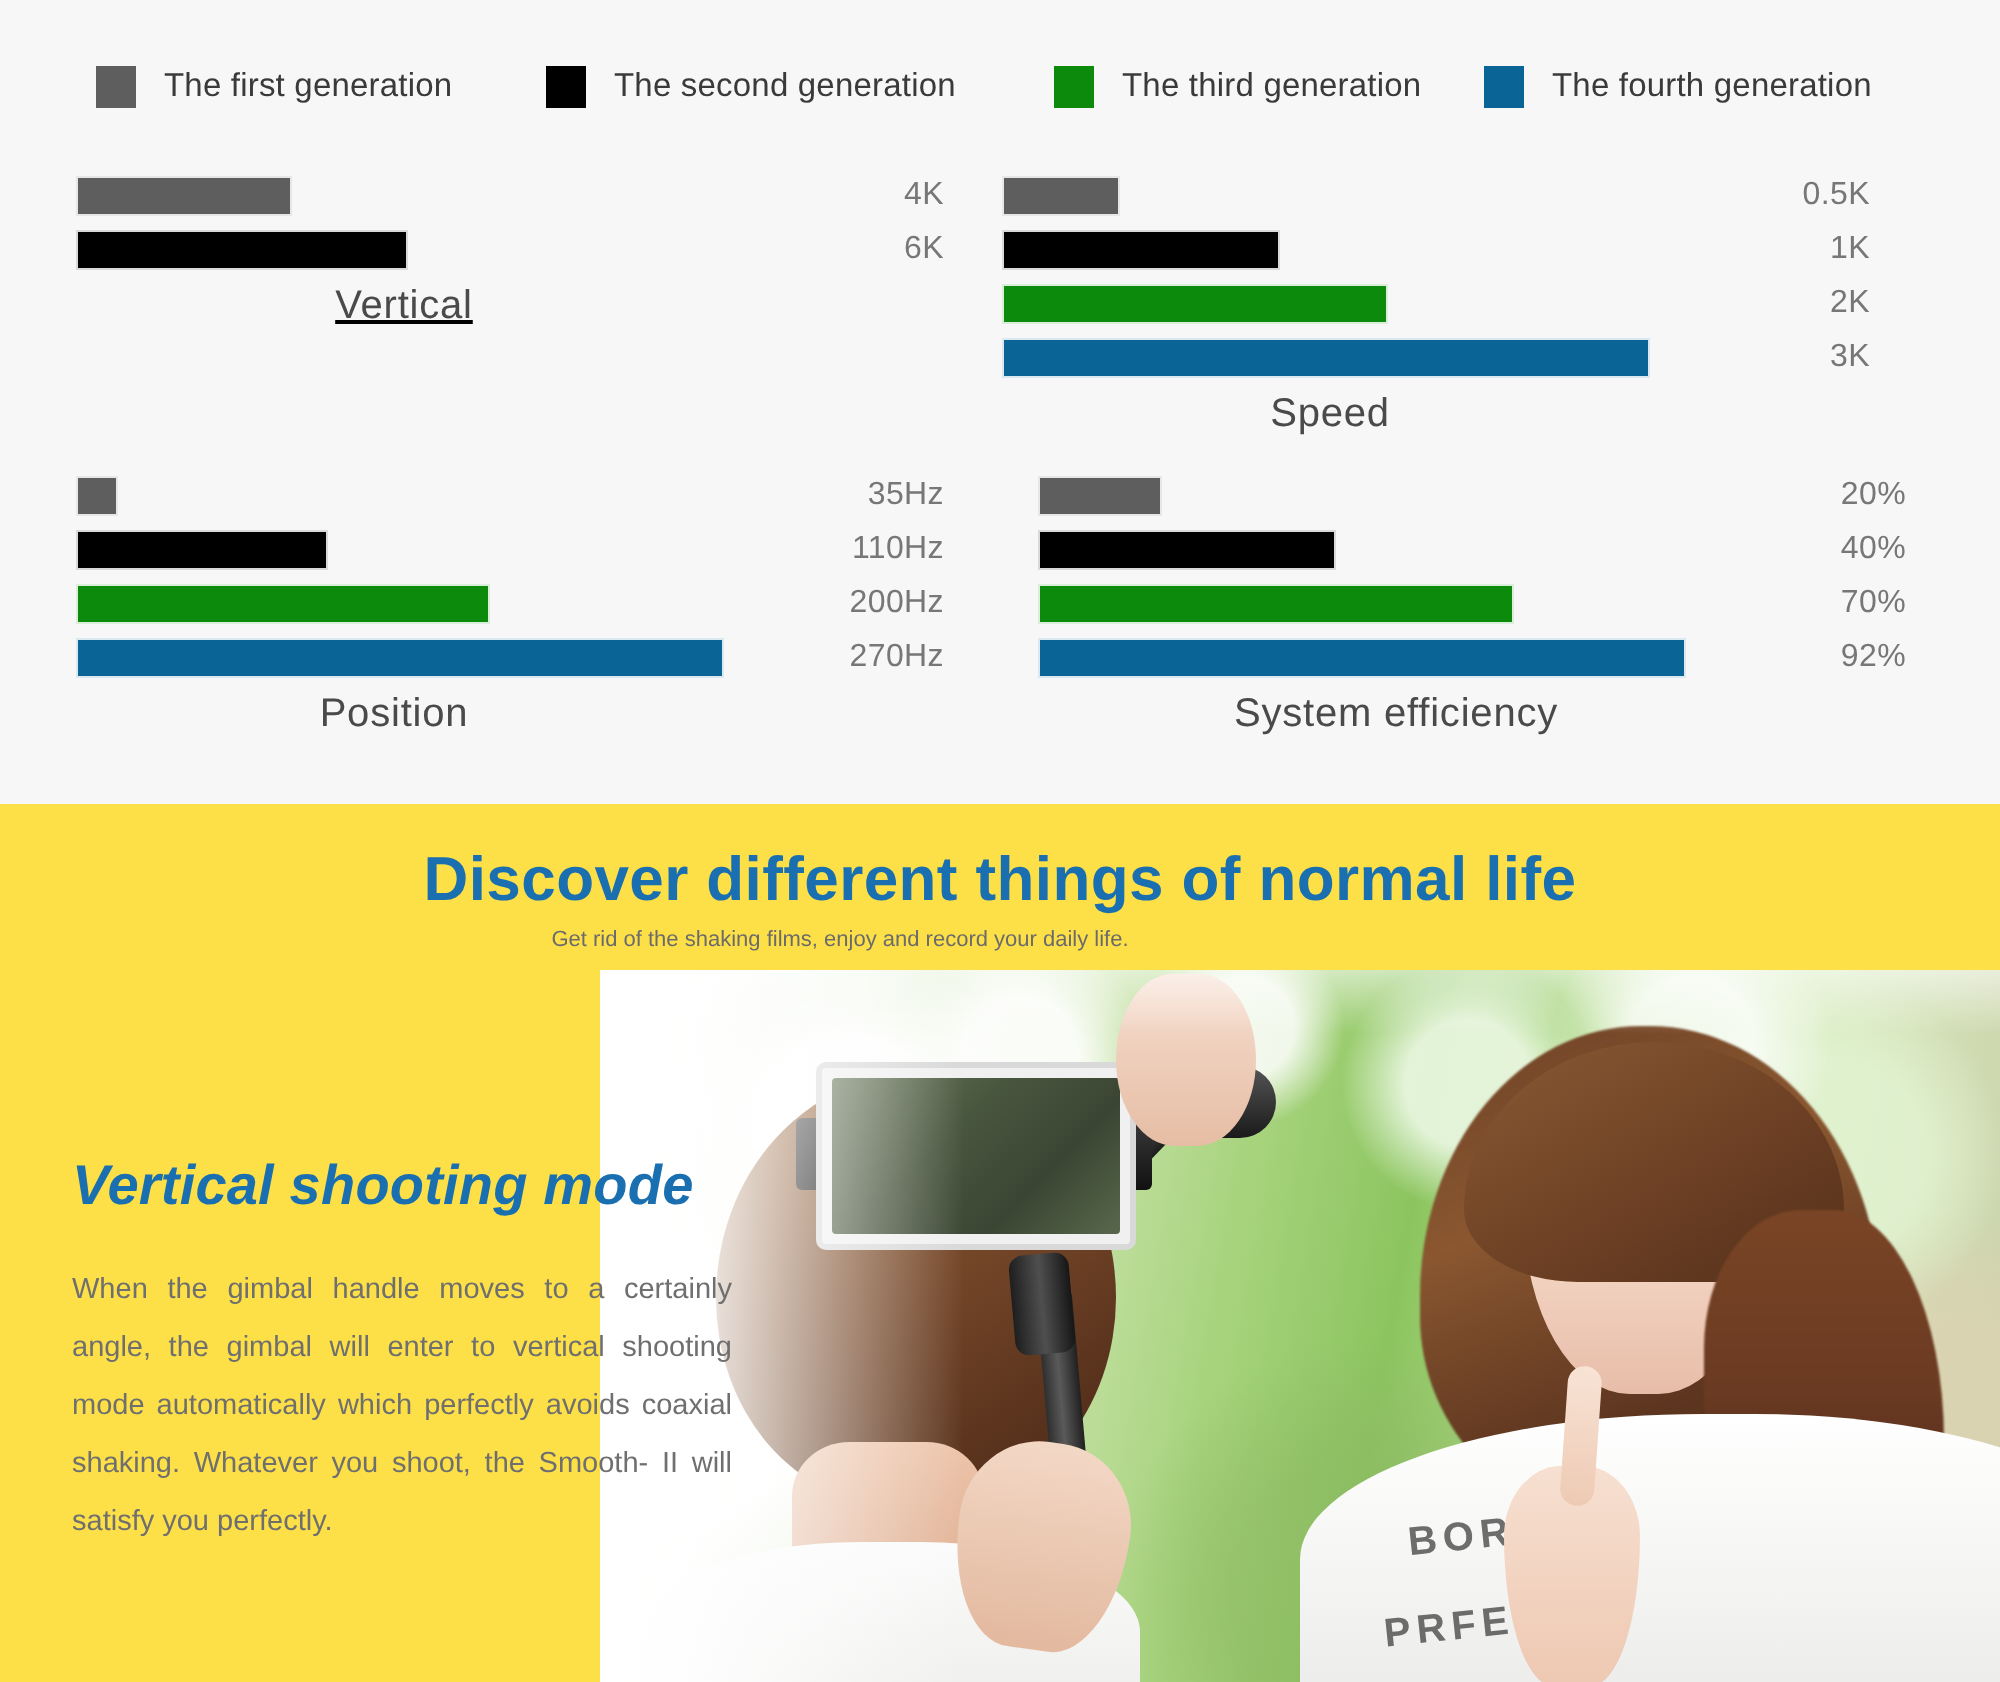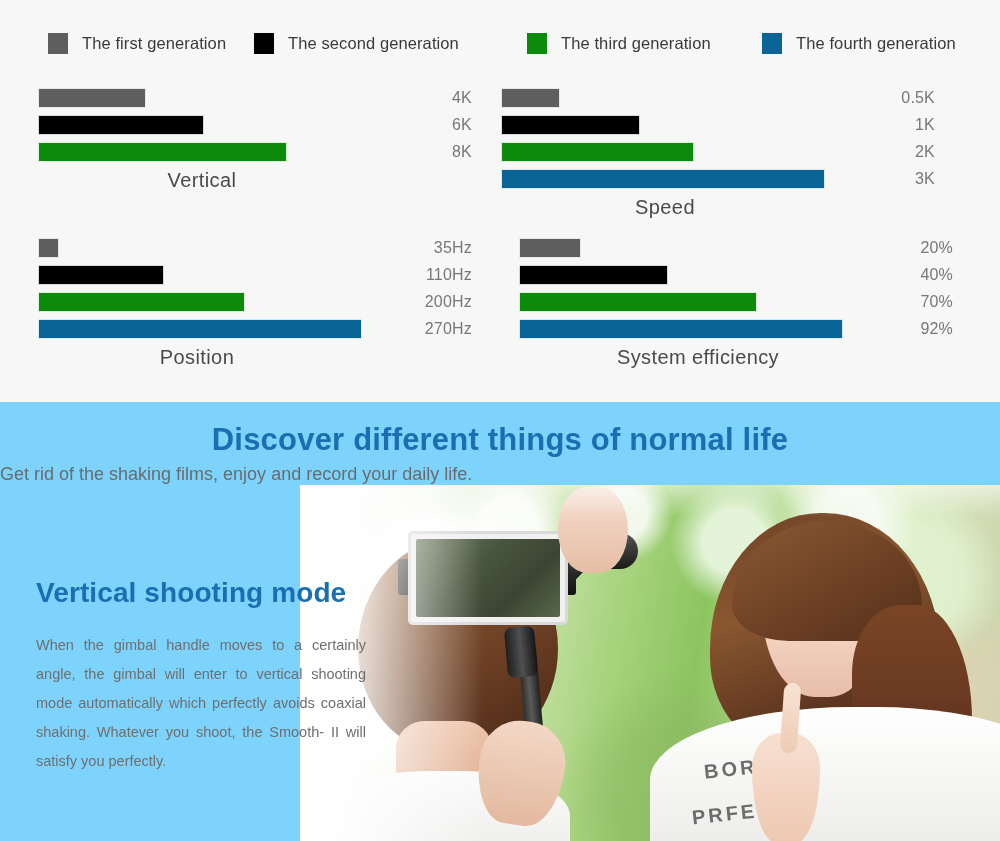--- a/index.html
+++ b/index.html
@@ -46,30 +46,30 @@
     flex: 0 0 auto;
     margin-right: 14px;
   }
   .legend-label {
     font-size: 16.5px;
     color: #3a3a3a;
     white-space: nowrap;
     letter-spacing: 0.1px;
   }
   .lg0 { left: 48px; }
-  .lg1 { left: 254px; }
+  .lg1 { left: 273px; }
   .lg2 { left: 527px; justify-content: space-between; }
-  .lg3 { left: 742px; margin-left: 20px; }
+  .lg3 { left: 742px; }
 
   
   .chart {
     position: absolute;
     height: 125px;
   }
-  .chart.q0 { left: 22px;  top: 88px;  width: 450px; }
+  .chart.q0 { left: 22px;  top: 88px;  width: 450px; text-decoration: underline; }
   .chart.q1 { left: 485px; top: 88px;  width: 450px; }
   .chart.q2 { left: 22px;  top: 238px; width: 450px; }
   .chart.q3 { left: 503px; top: 238px; width: 450px; }
 
   .bar-rows { position: relative; width: 100%; }
   .bar-row {
     position: relative;
     height: 20px;
     margin-bottom: 7px;
     display: block;
@@ -108,39 +108,39 @@
   }
   .chart.q3 .chart-title { padding-right: 60px; }
   .chart.q2 .chart-title { padding-right: 100px; }
 
   
   .hero {
     position: absolute;
     left: 0; top: 402px;
     width: 1000px;
     height: 439px;
-    background: #7dd3fc;
+    background: #fde047;
     overflow: hidden;
   }
   .hero-title {
     position: absolute;
     left: 0; top: 20px;
     width: 1000px;
     text-align: center;
     font-size: 31px;
     font-weight: bold;
     color: #1a6fb0;
     letter-spacing: 0.2px;
   }
   .hero-sub {
     position: absolute;
     left: 0; top: 62px;
     width: 840px;
-    text-align: left;
-    font-size: 18px;
+    text-align: center;
+    font-size: 11px;
     color: #6b6b6b;
   }
 
   
   .photo {
     position: absolute;
     left: 300px;
     top: 83px;
     width: 700px;
     height: 356px;
@@ -344,20 +344,21 @@
     top: 175px;
     width: 330px;
     z-index: 5;
   }
   .copy-title {
     font-size: 28px;
     font-weight: bold;
     color: #1a6fb0;
     letter-spacing: 0.1px;
     white-space: nowrap;
+    font-style: italic;
   }
   .copy-body {
     margin-top: 22px;
     font-size: 14.5px;
     line-height: 29px;
     color: #6f6f6f;
     text-align: justify;
     text-justify: inter-word;
   }
 </style>
@@ -393,26 +394,20 @@
           <div class="bar-track">
             <div class="bar-fill" style="background: rgb(94, 94, 94); width: 33.3%;"></div>
           </div>
           <div class="bar-value">4K</div>
         </div>
         <div class="bar-row">
           <div class="bar-track">
             <div class="bar-fill" style="background: rgb(0, 0, 0); width: 51.2%;"></div>
           </div>
           <div class="bar-value">6K</div>
-        </div>
-        <div class="bar-row">
-          <div class="bar-track">
-            <div class="bar-fill" style="background: rgb(11, 138, 11); width: 77%;"></div>
-          </div>
-          <div class="bar-value">8K</div>
         </div>
       </div>
       <div class="chart-title">Vertical</div>
     </div>
 
     <div class="chart q1">
       <div class="bar-rows">
         <div class="bar-row">
           <div class="bar-track">
             <div class="bar-fill" style="background: rgb(94, 94, 94); width: 18.3%;"></div>

